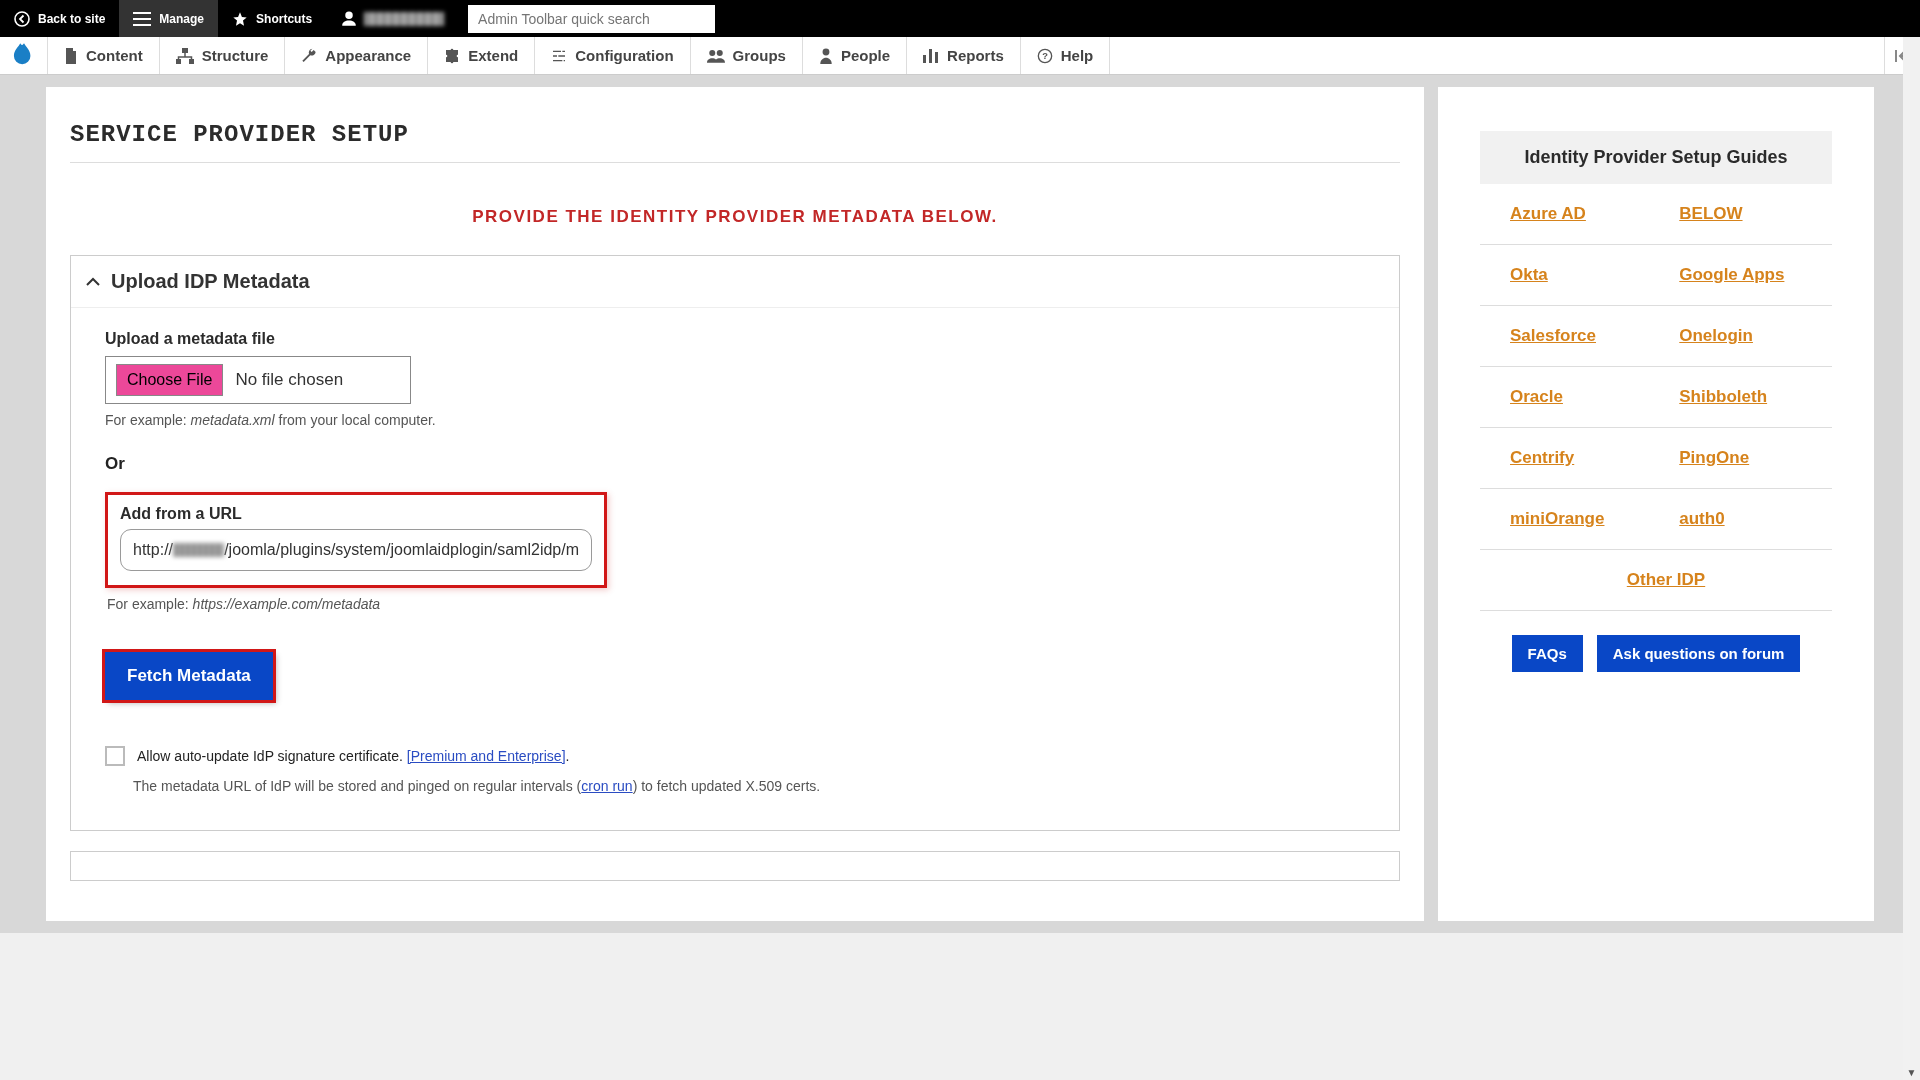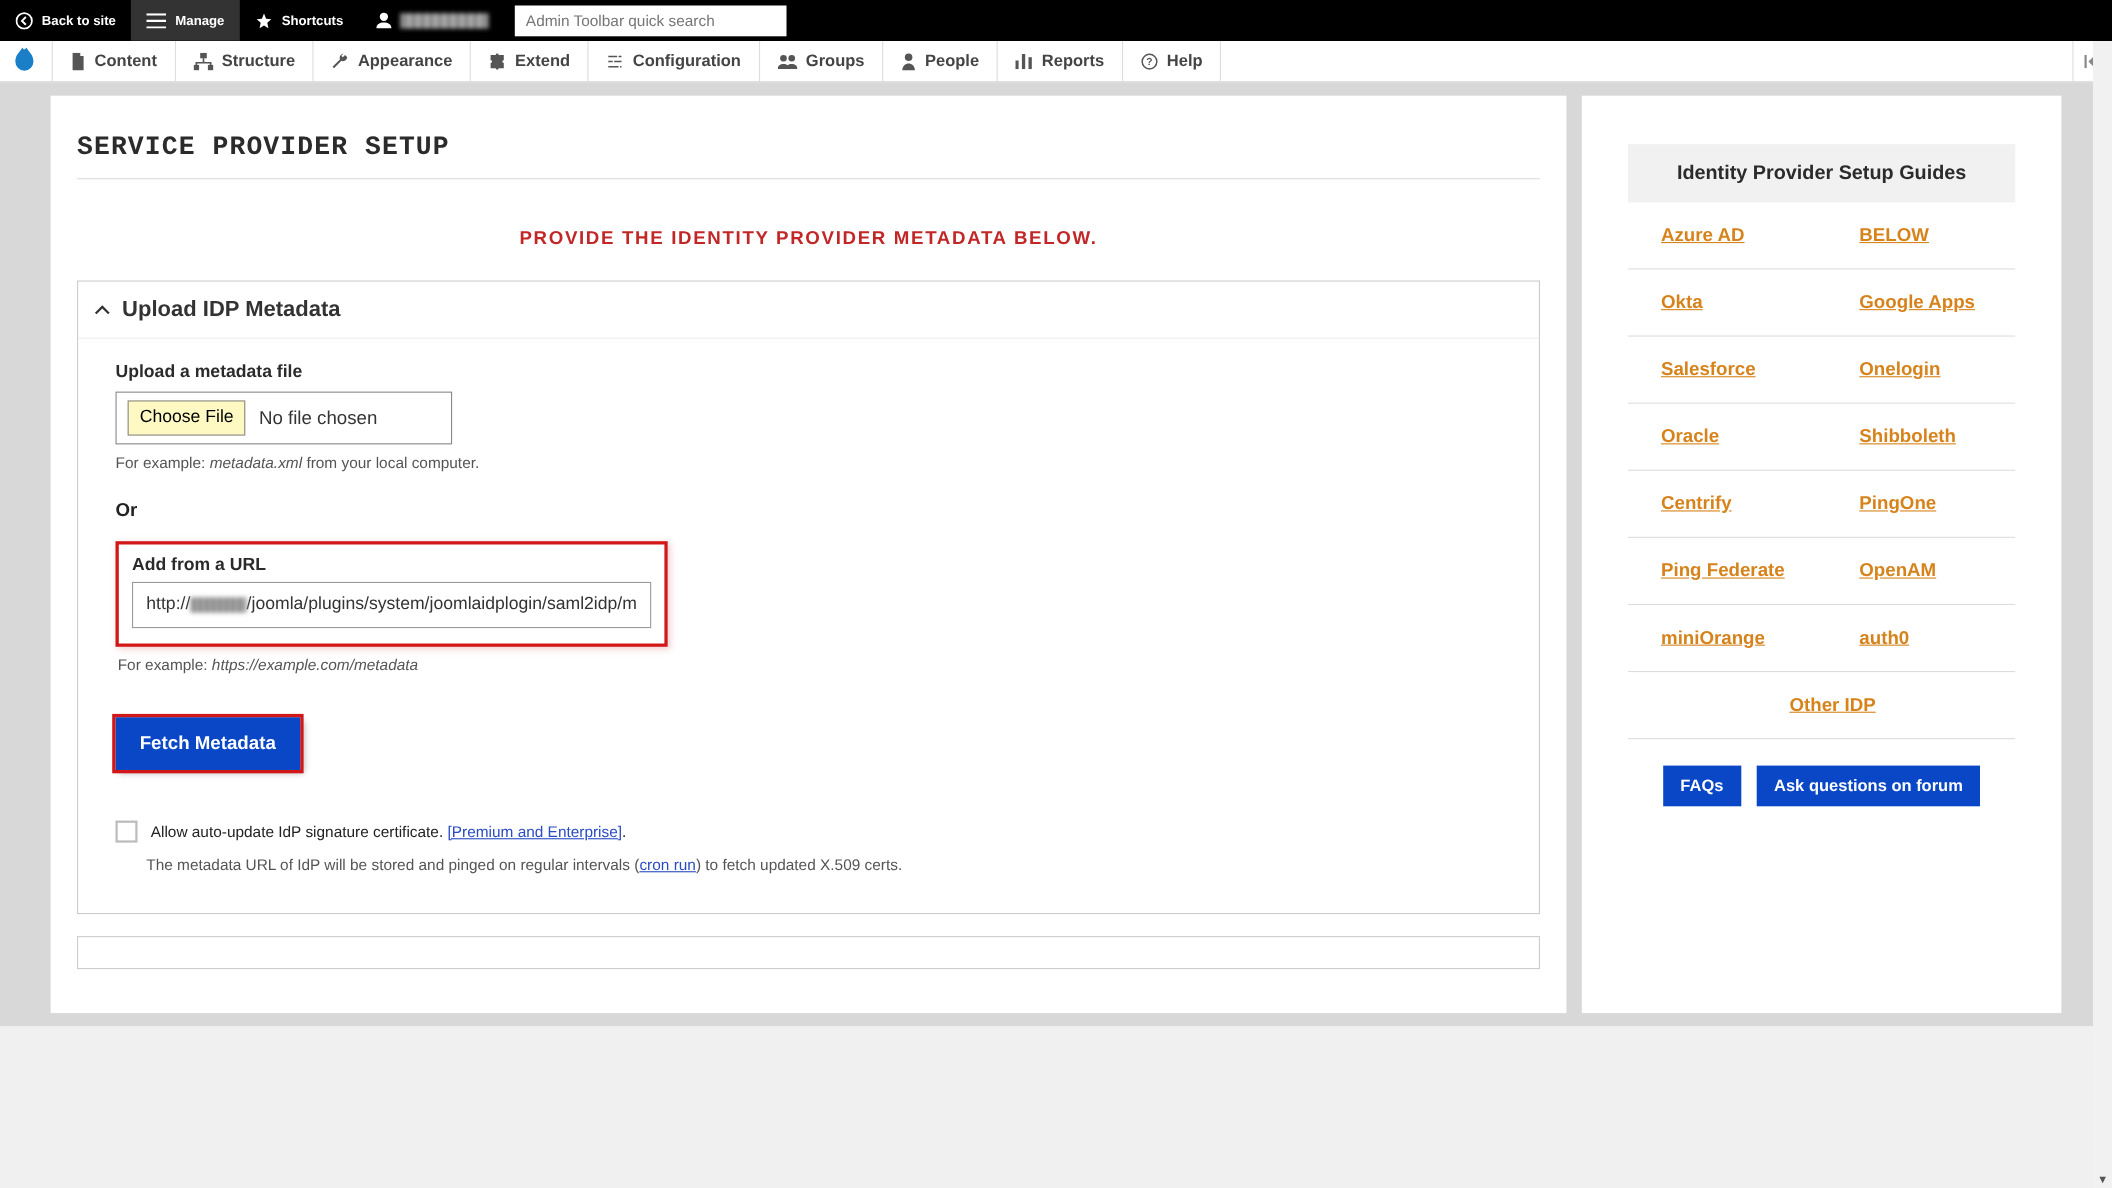--- a/index.html
+++ b/index.html
@@ -150,21 +150,21 @@
   }
 
   .field-label {
     font-size:16px; font-weight:700; color:#2b2b2b; margin-bottom:8px;
   }
   .file-wrap {
     border:1px solid #888; width:306px; height:48px;
     display:flex; align-items:center; padding:0 10px; gap:12px;
   }
   .choose-btn {
-    border:1px solid #888; background:#fef9c3; font-size:16px; padding:6px 10px; cursor:pointer;
+    border:1px solid #888; background:#ec4899; font-size:16px; padding:6px 10px; cursor:pointer;
   }
   .nofile { font-size:17px; color:#333; }
   .helper { font-size:14px; color:#555; margin-top:8px; }
   .helper em { font-style:italic; }
 
   .or-label { font-weight:800; font-size:17px; margin:26px 0 18px 0; }
 
   .url-box {
     border:3px solid #d11717;
     padding: 6px 12px 14px 12px;
@@ -362,21 +362,21 @@
             <span class="nofile">No file chosen</span>
           </div>
           <div class="helper">
             <span>For example: </span><em>metadata.xml</em><span> from your local computer.</span>
           </div>
 
           <div class="or-label">Or</div>
 
           <div class="url-box">
             <div class="field-label">Add from a URL</div>
-            <div class="url-input" style="display:flex;align-items:center;">
+            <div class="url-input" style="display:flex;align-items:center;border-radius:11px;">
               <span>http://</span>
                 <span class="redact"></span>
                 <span>/joomla/plugins/system/joomlaidplogin/saml2idp/m</span>
             </div>
           </div>
           <div class="helper2">
             <span>For example: </span><em>https://example.com/metadata</em>
           </div>
 
           <div class="fetch-wrap">
@@ -417,24 +417,20 @@
             </tr>
         <tr>
               <td><a href="#">Oracle</a></td>
               <td><a href="#">Shibboleth</a></td>
             </tr>
         <tr>
               <td><a href="#">Centrify</a></td>
               <td><a href="#">PingOne</a></td>
             </tr>
         <tr>
-              <td><a href="#">Ping Federate</a></td>
-              <td><a href="#">OpenAM</a></td>
-            </tr>
-        <tr>
               <td><a href="#">miniOrange</a></td>
               <td><a href="#">auth0</a></td>
             </tr>
         <tr class="other-row">
               <td colspan="2"><a href="#">Other IDP</a></td>
             </tr>
       </tbody>
         </table>
       <div class="side-buttons">
         <button>FAQs</button>

